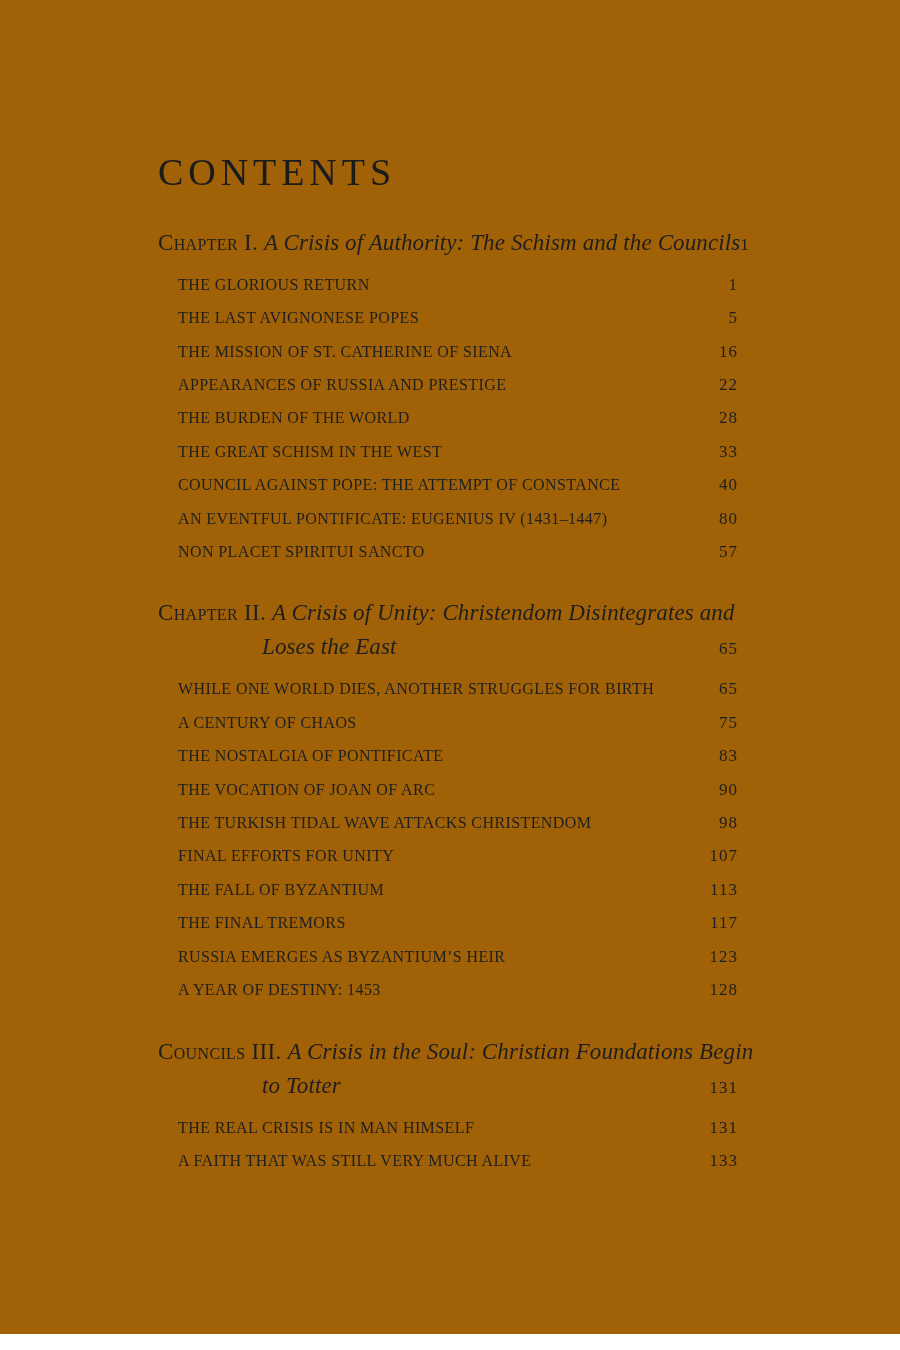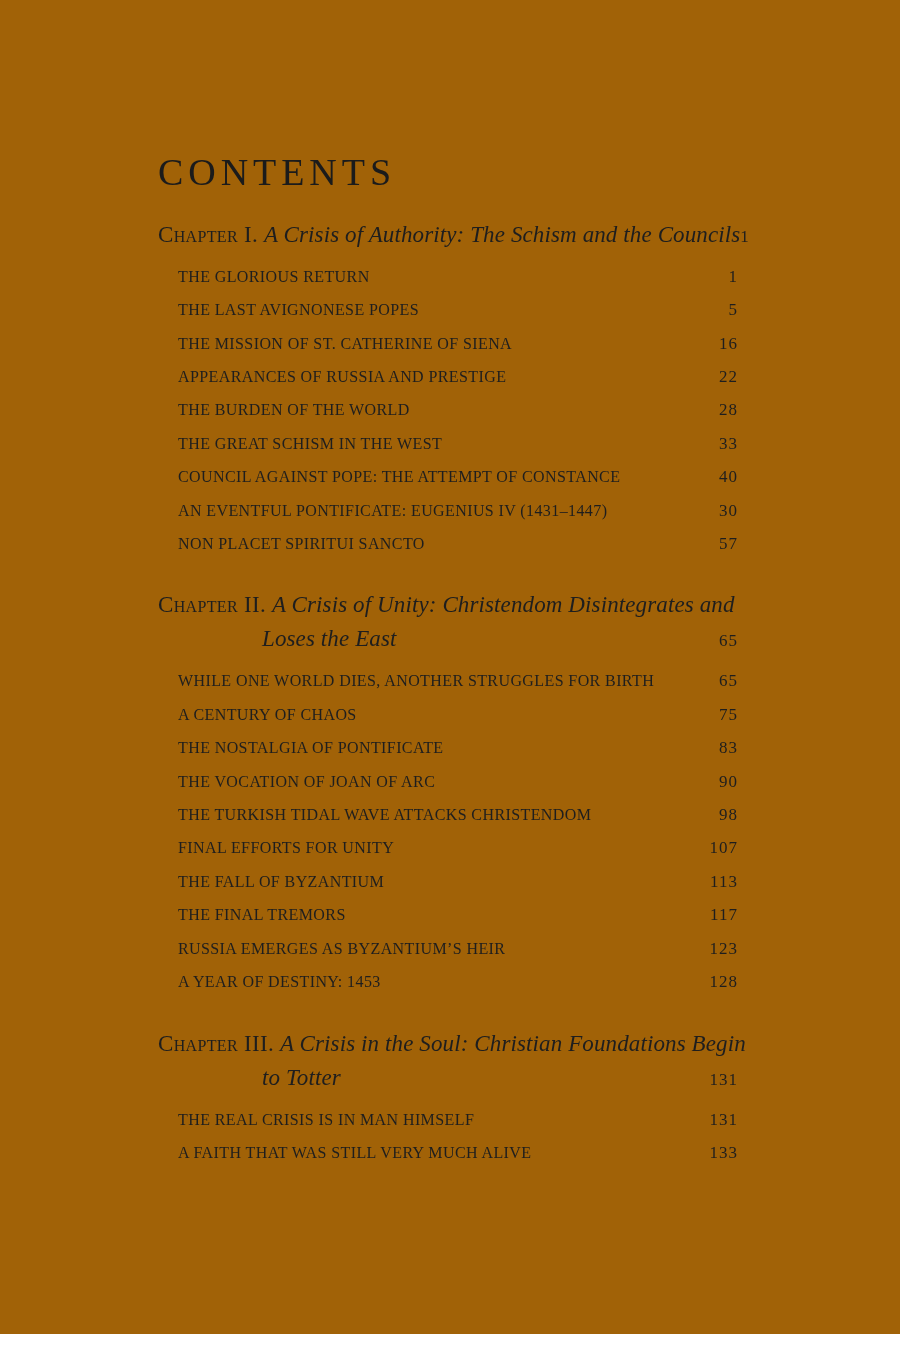--- a/index.html
+++ b/index.html
@@ -25,21 +25,21 @@
   .toc-title {
     margin: 0;
     padding-top: 152px;
     font-size: 38px;
     font-weight: 400;
     letter-spacing: 0.13em;
     line-height: 1.1;
     color: #1b1b1b;
   }
   .chapter { margin-top: 28px; }
-  .chapter.first { margin-top: 24px; }
+  .chapter.first { margin-top: 32px; }
   .chapter-line1,
   .chapter-line2 {
     display: flex;
     align-items: baseline;
     line-height: 34px;
     font-size: 23px;
   }
   .chapter-line1 .heading-text { flex: 1; white-space: nowrap; }
   .chapter-prefix {
     font-variant: small-caps;
@@ -115,21 +115,21 @@
         <li class="entry">
           <span class="entry-label">THE GREAT SCHISM IN THE WEST</span>
           <span class="page-num">33</span>
         </li>
         <li class="entry">
           <span class="entry-label">COUNCIL AGAINST POPE: THE ATTEMPT OF CONSTANCE</span>
           <span class="page-num">40</span>
         </li>
         <li class="entry">
           <span class="entry-label">AN EVENTFUL PONTIFICATE: EUGENIUS IV (1431–1447)</span>
-          <span class="page-num">30</span>
+          <span class="page-num">80</span>
         </li>
         <li class="entry">
           <span class="entry-label">NON PLACET SPIRITUI SANCTO</span>
           <span class="page-num">57</span>
         </li>
       </ul>
     </section>
 
     <section class="chapter">
       <div class="chapter-line1">
@@ -178,21 +178,21 @@
         </li>
         <li class="entry">
           <span class="entry-label">A YEAR OF DESTINY: 1453</span>
           <span class="page-num">128</span>
         </li>
       </ul>
     </section>
 
     <section class="chapter">
       <div class="chapter-line1">
-        <span class="heading-text"><span class="chapter-prefix">Chapter III.</span> <span class="chapter-title">A Crisis in the Soul: Christian Foundations Begin</span></span>
+        <span class="heading-text"><span class="chapter-prefix">Councils III.</span> <span class="chapter-title">A Crisis in the Soul: Christian Foundations Begin</span></span>
       </div>
       <div class="chapter-line2">
         <span class="chapter-title">to Totter</span>
         <span class="page-num">131</span>
       </div>
       <ul class="entries">
         <li class="entry">
           <span class="entry-label">THE REAL CRISIS IS IN MAN HIMSELF</span>
           <span class="page-num">131</span>
         </li>

